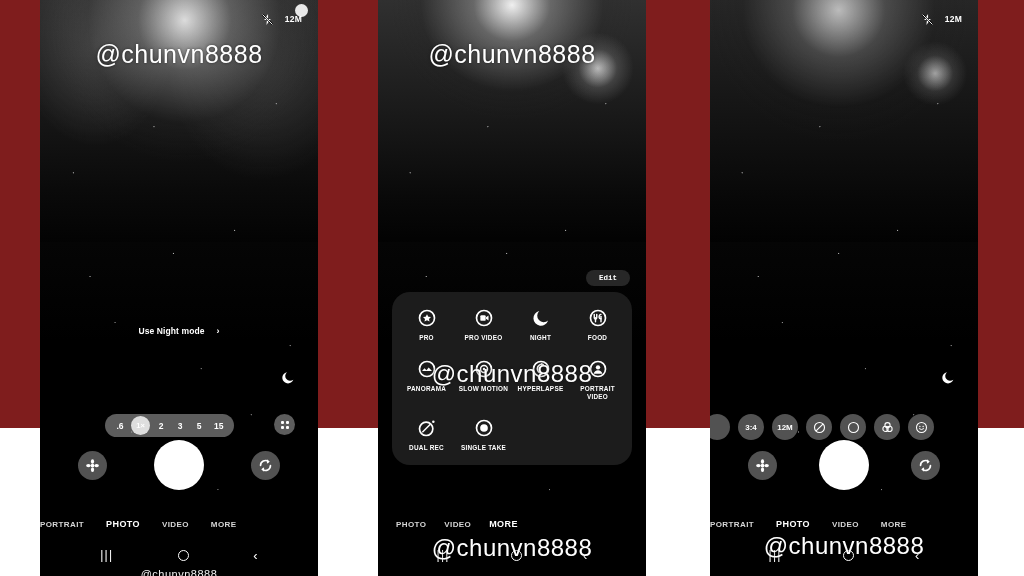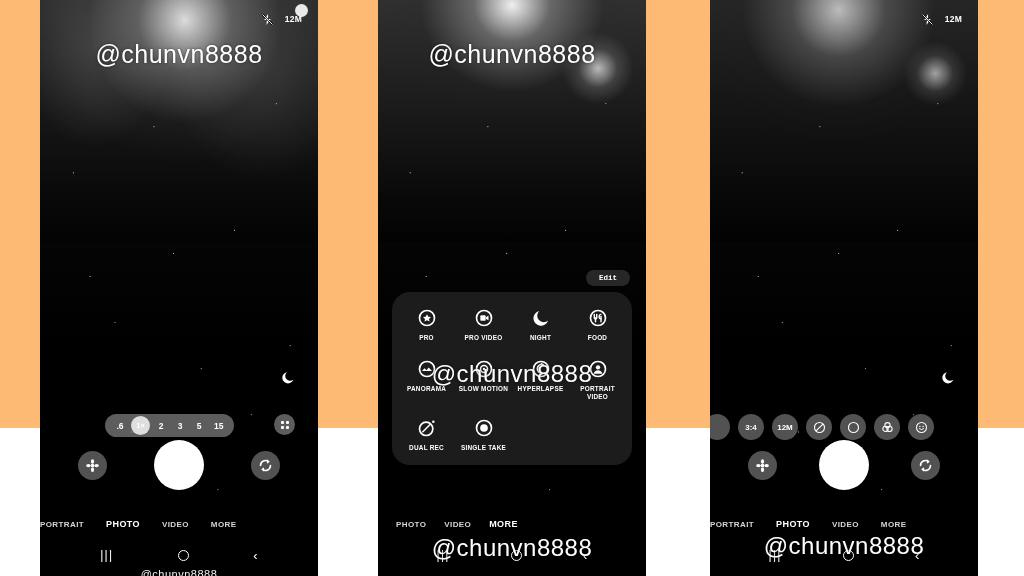--- a/index.html
+++ b/index.html
@@ -1,19 +1,19 @@
 <!DOCTYPE html>
 <html><head>
 <meta charset="utf-8">
 <style>
   * { margin:0; padding:0; box-sizing:border-box; }
   html,body { width:1024px; height:576px; background:#ffffff; overflow:hidden;
     font-family:"Liberation Sans", sans-serif; }
 
-  .stage { position:relative; width:1024px; height:428px; background:#fdba74;padding-left:15px; }
+  .stage { position:relative; width:1024px; height:428px; background:#7f1d1d;padding-left:15px; }
 
   
   .phone { position:absolute; top:0; height:576px; overflow:hidden; background:#000; }
   #phone1 { left:40px;  width:278px; }
   #phone2 { left:378px; width:268px; }
   #phone3 { left:710px; width:268px; }
 
   
   .viewfinder { position:absolute; inset:0; overflow:hidden; background:#030303; }
   .sky {
@@ -169,20 +169,24 @@
           <path d="M13 2 L6 13 h5 l-1 9 L18 11 h-5 z" fill="#fff"></path>
           <path d="M3 3 L21 21" stroke="#000" stroke-width="3.2" fill="none"></path>
           <path d="M3 3 L21 21" stroke="#fff" stroke-width="1.7" fill="none"></path>
         </svg>
       </span>
       <span class="mp">12M</span>
     </div>
 
     <div class="wm wm-top">@chunvn8888</div>
 
+    <div class="night-suggest">
+      <span class="txt">Use Night mode</span>
+      <span class="chev">›</span>
+    </div>
 
     <span class="moon">
       <svg viewBox="0 0 24 24" width="16" height="16">
         <path d="M20 14.5A8.5 8.5 0 1 1 10.5 3.2 A7 7 0 0 0 20 14.5z" fill="#fff"></path>
       </svg>
     </span>
 
     <div class="zoom-pill">
       <span class="zoom-item">.6</span>
       <span class="zoom-item sel">1×</span>

